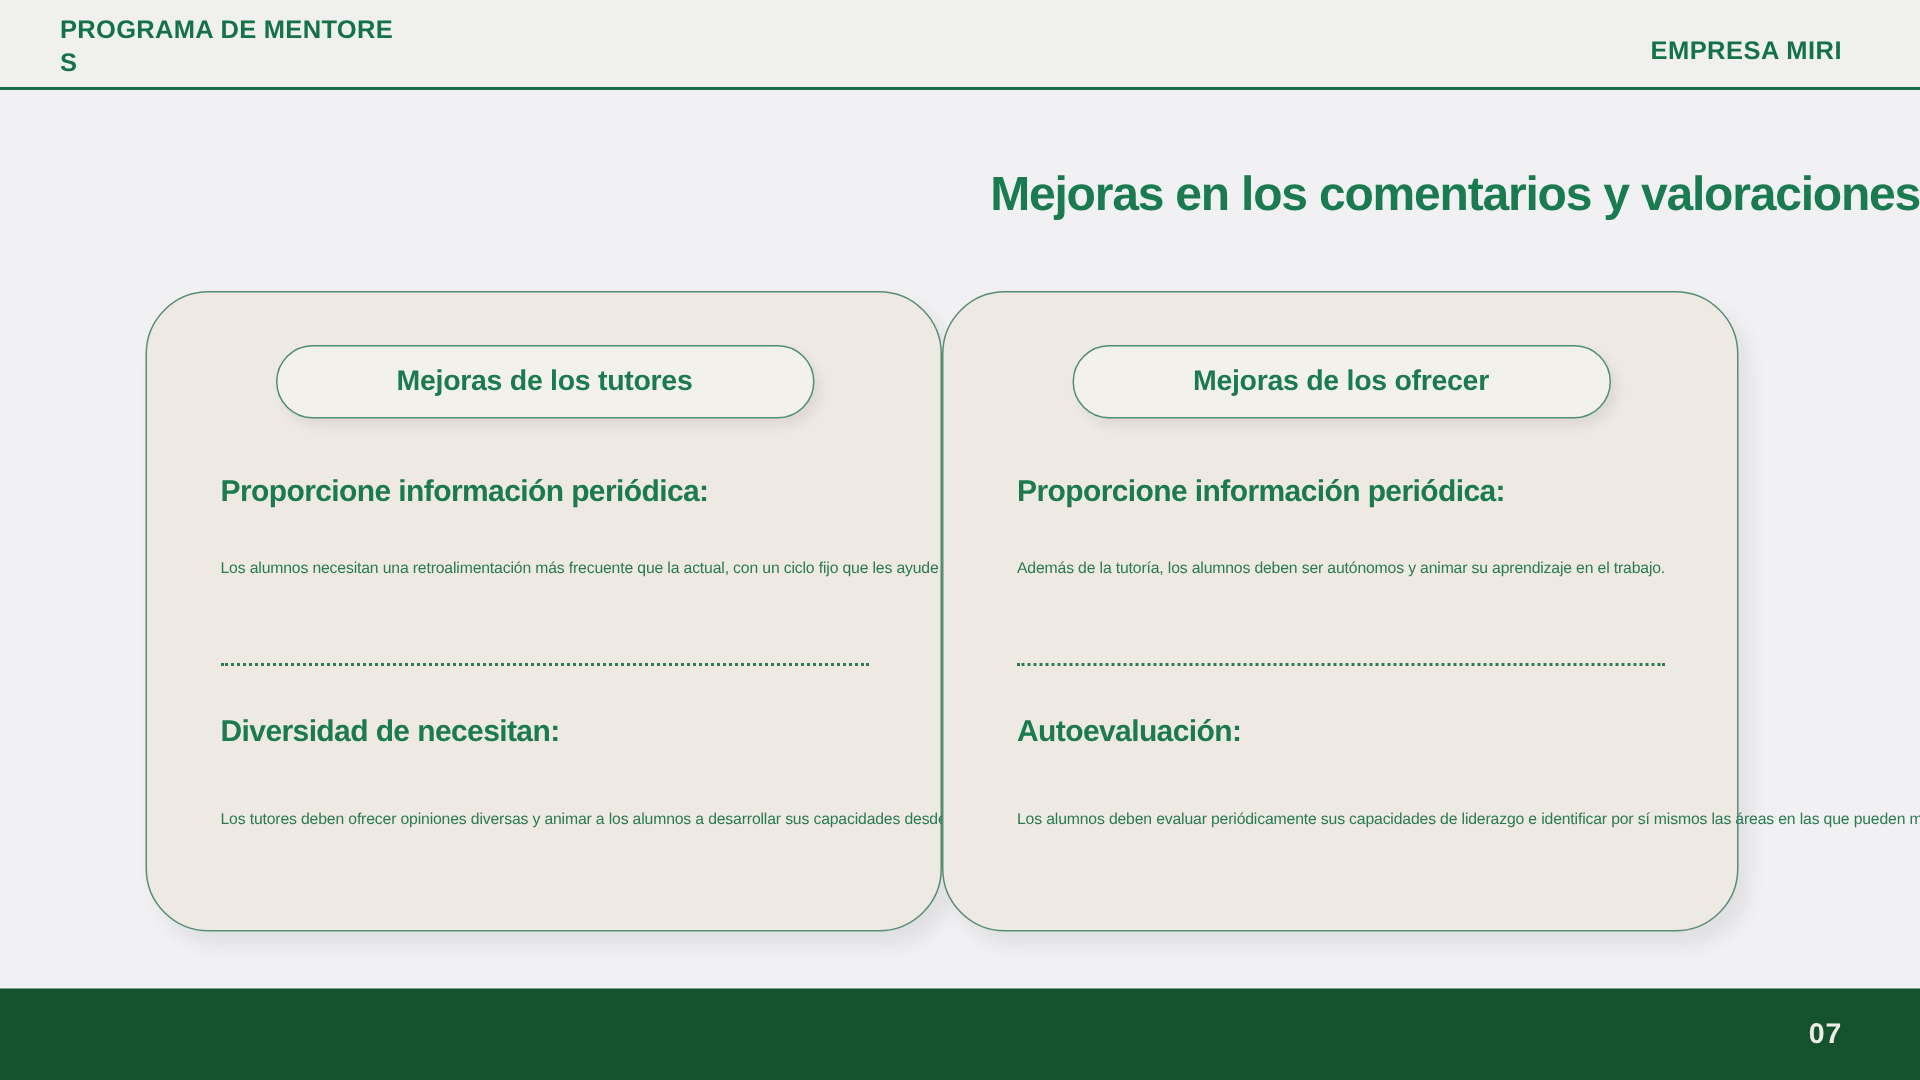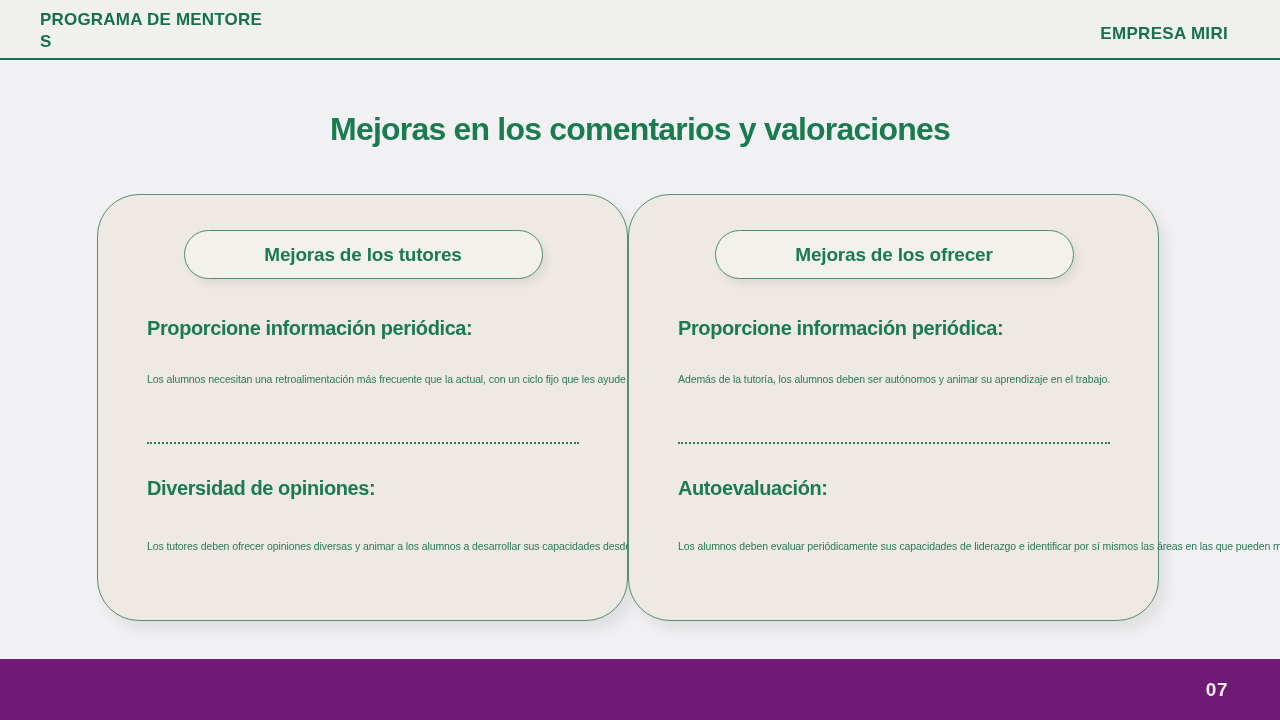--- a/index.html
+++ b/index.html
@@ -34,21 +34,21 @@
     font-size: 17px;
     font-weight: bold;
     letter-spacing: 0.3px;
     color: #15714a;
     margin-top: 15px;
   }
 
   
   .slide-title {
     margin-top: 51px;
-    text-align: center;
+    text-align: right;
     font-size: 32px;
     font-weight: bold;
     letter-spacing: -0.8px;
     color: #1b7b50;
   }
 
   
   .cards-row {
     margin-top: 46px;
     padding: 0 97px 0 97px;
@@ -103,21 +103,21 @@
   }
   .section-heading.second { margin-top: 33px; }
   .section-body.second { margin-top: 40px; }
 
   
   .footer-bar {
     position: absolute;
     left: 0; bottom: 0;
     width: 1280px;
     height: 61px;
-    background: #701a75;
+    background: #14532d;
     display: flex;
     align-items: center;
     justify-content: flex-end;
     padding-right: 52px;
     margin-top: 20px;
   }
   .page-number {
     color: #efece6;
     font-size: 19px;
     font-weight: bold;
@@ -136,21 +136,21 @@
 
 <main class="cards-row">
 
   <section class="card">
     <div class="pill">
       <span class="pill-label">Mejoras de los tutores</span>
     </div>
     <h2 class="section-heading">Proporcione información periódica:</h2>
     <p class="section-body">Los alumnos necesitan una retroalimentación más frecuente que la actual, con un ciclo fijo que les ayude a crecer.</p>
     <hr class="dotted-divider">
-    <h2 class="section-heading second">Diversidad de opiniones:</h2>
+    <h2 class="section-heading second">Diversidad de necesitan:</h2>
     <p class="section-body second">Los tutores deben ofrecer opiniones diversas y animar a los alumnos a desarrollar sus capacidades desde múltiples perspectivas.</p>
   </section>
 
   <section class="card">
     <div class="pill">
       <span class="pill-label">Mejoras de los ofrecer</span>
     </div>
     <h2 class="section-heading">Proporcione información periódica:</h2>
     <p class="section-body">Además de la tutoría, los alumnos deben ser autónomos y animar su aprendizaje en el trabajo.</p>
     <hr class="dotted-divider">

